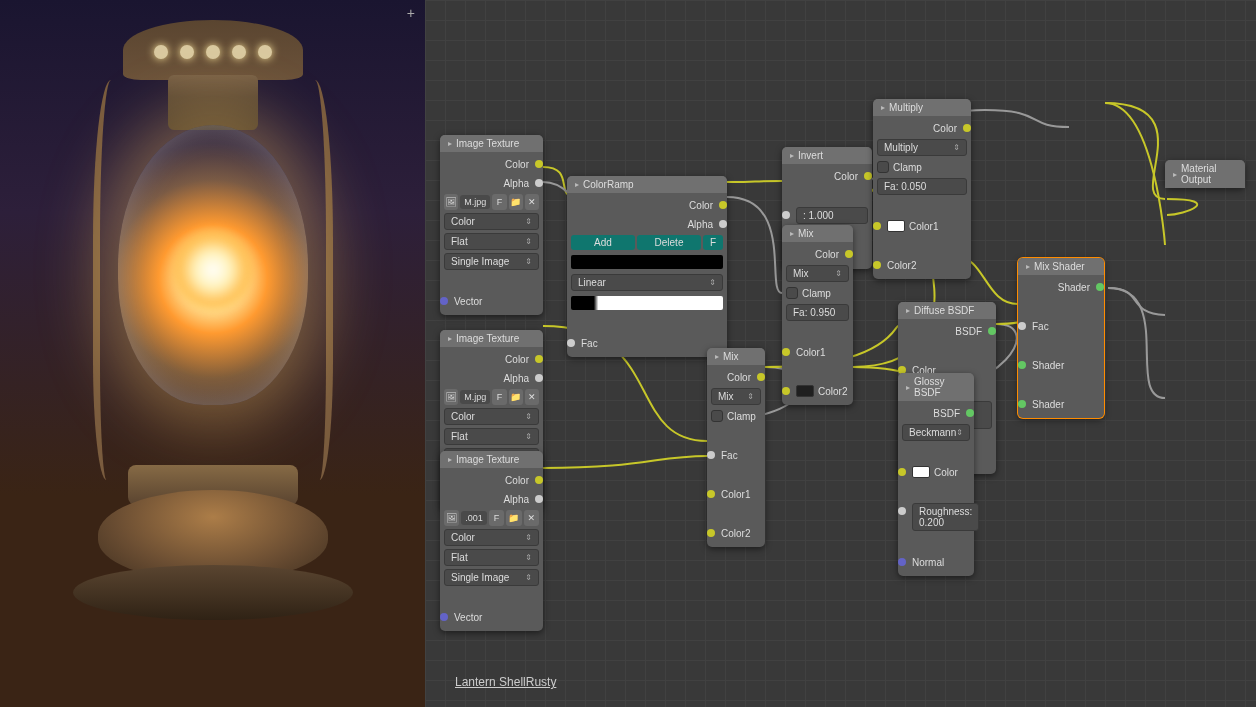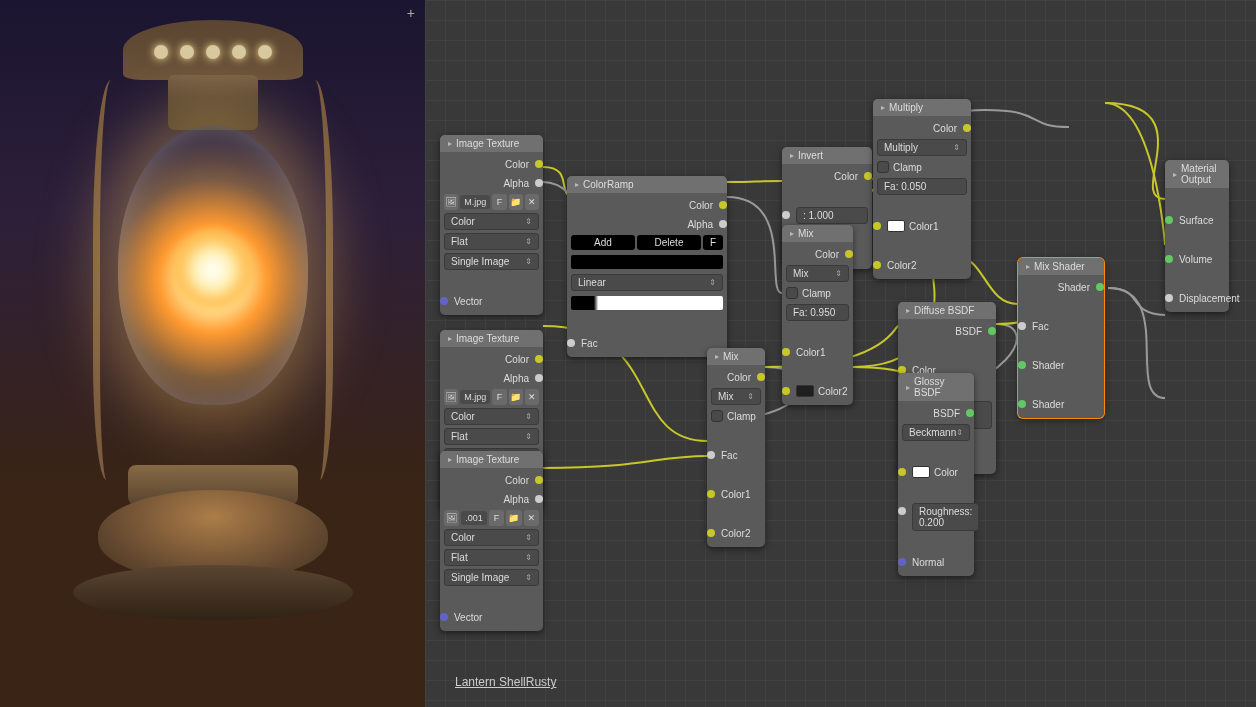--- a/index.html
+++ b/index.html
@@ -30,21 +30,21 @@
   .row { display:flex; align-items:center; min-height:16px; font-size:10px; position:relative;}
   .row.out { justify-content:flex-end; padding-right:10px;}
   .row.in { justify-content:flex-start; padding-left:10px;margin-top:20px;}
   .sock { position:absolute; width:8px; height:8px; border-radius:50%; top:4px;}
   .sock.o { right:-4px;} .sock.i { left:-4px;}
   .s-col { background:#c7c729;} .s-fac{background:#ccc;} .s-sh{background:#63c763;} .s-vec{background:#6363c7;}
   .widget { background:#4a4a4a; border-radius:3px; padding:2px 6px; display:flex; align-items:center; justify-content:space-between; font-size:10px; border:1px solid #3a3a3a;}
   .widget.sel::after { content:"⇕"; font-size:8px; color:#aaa;}
   .swatch { width:18px; height:12px; border-radius:2px; border:1px solid #333;}
   .btnrow { display:flex; gap:2px;}
-  .btnrow > * { flex:1; background:#000000; border-radius:3px; text-align:center; padding:2px 0; font-size:10px;}
+  .btnrow > * { flex:1; background:#0f766e; border-radius:3px; text-align:center; padding:2px 0; font-size:10px;}
   .imgrow { display:flex; gap:2px; align-items:center;}
   .imgrow .ic{ background:#6a6a6a; border-radius:3px; width:16px; height:16px; display:flex;align-items:center;justify-content:center;font-size:9px;}
   .imgrow .nm{ background:#4a4a4a; border-radius:3px; flex:1; padding:2px 4px; font-size:9px;}
   .ramp-bar { height:14px; border-radius:2px; margin:2px 0;}
   .checkbox { width:12px;height:12px;border-radius:3px;background:#4a4a4a;border:1px solid #333;margin-right:4px;}
   svg.wires { position:absolute; inset:0; width:100%; height:100%; pointer-events:none; }
   svg.wires path { fill:none; stroke-width:2; }
 </style>
 </head>
 <body>
@@ -423,34 +423,20 @@
           <span class="sock i s-sh"></span>
           <span>Shader</span>
         </div>
     <div class="row in">
           <span class="sock i s-sh"></span>
           <span>Shader</span>
         </div>
   </div>
 </div>
 
-<div class="node" style="left:740px; top:160px; width:64px;">
+<div class="node" style="left:740px; top:160px; width:80px;">
   <div class="nhead">
         <span>Material Output</span>
       </div>
-  <div class="nbody">
-    <div class="row in">
-          <span class="sock i s-sh"></span>
-          <span>Surface</span>
-        </div>
-    <div class="row in">
-          <span class="sock i s-sh"></span>
-          <span>Volume</span>
-        </div>
-    <div class="row in">
-          <span class="sock i s-fac"></span>
-          <span>Displacement</span>
-        </div>
-  </div>
 </div>
 
 <div class="mat-name">Lantern ShellRusty</div>
 </div>
 
 </body></html>

